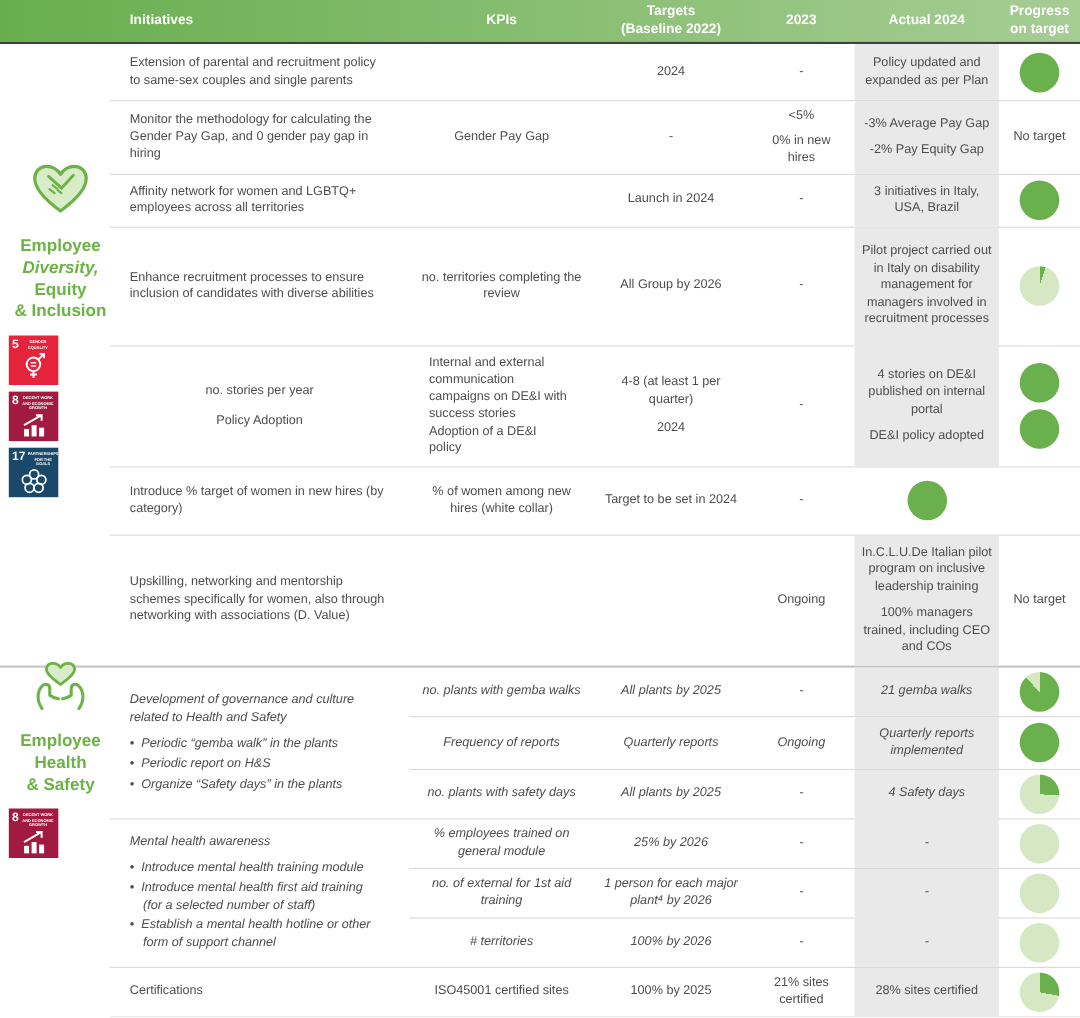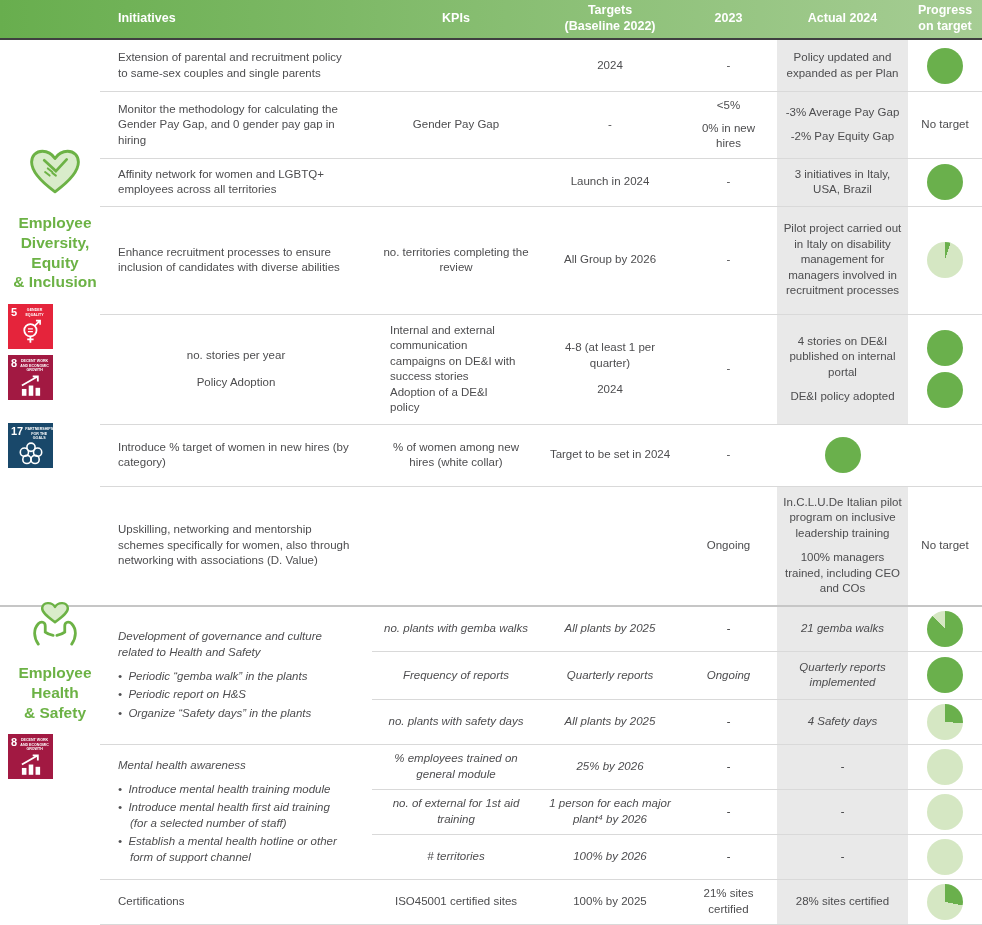--- a/index.html
+++ b/index.html
@@ -72,21 +72,21 @@
   .sr-45{min-height:45px}.sr-43{min-height:43px}.sr-40{min-height:40px}.sr-44{min-height:44px}
   .r-cert{min-height:43px}
 
   .full-divider { width: 982px; border-top: 2px solid var(--section_line); }
 
   
   .sidebar { position: absolute; width: 94px; left: 8px; text-align: center; }
   #sidebar-dei { top: 148px; }
   #sidebar-hs { top: 594px; }
   .sb-title { margin-top: 13px; font-size: 15.5px; font-weight: bold; color: var(--green_text); line-height: 1.28; }
-  .sb-title .ital { }
+  .sb-title .ital { font-style: italic; }
   .sdg-stack { margin-top: 12px; display: flex; flex-direction: column; gap: 6px; }
   .sdg { width: 45px; height: 45px; color: #fff; padding: 3px 3px 2px; display: flex; flex-direction: column; }
   .sdg-top { display: flex; gap: 2px; align-items: flex-start; }
   .sdg-num { font-size: 11px; font-weight: bold; line-height: 1; }
   .sdg-label { font-size: 3.6px; font-weight: bold; line-height: 1.2; text-transform: uppercase; margin-top: 1px; }
   .sdg svg.glyph { display: block; margin: 1px auto 0; }
 </style>
 </head>
 <body>
 
@@ -355,21 +355,21 @@
           <span class="sdg-num">8</span>
           <span class="sdg-label">Decent work and economic growth</span>
         </div>
         <svg class="glyph" width="26" height="26" viewBox="0 0 22 22">
           <rect x="3" y="14" width="4" height="6" fill="#fff"></rect>
           <rect x="9" y="11" width="4" height="9" fill="#fff"></rect>
           <rect x="15" y="13" width="4" height="7" fill="#fff"></rect>
           <path d="M3 11 L16 3.5 M12.5 3 H17 V7.5" fill="none" stroke="#fff" stroke-width="1.6"></path>
         </svg>
       </div>
-      <div class="sdg" style="background: rgb(25, 72, 106); margin-top: 17px;">
+      <div class="sdg" style="background: rgb(25, 72, 106);">
         <div class="sdg-top">
           <span class="sdg-num">17</span>
           <span class="sdg-label">Partnerships for the goals</span>
         </div>
         <svg class="glyph" width="26" height="26" viewBox="0 0 22 22">
           <circle cx="11" cy="5.5" r="3.6" fill="none" stroke="#fff" stroke-width="1.4"></circle>
           <circle cx="5.2" cy="9.8" r="3.6" fill="none" stroke="#fff" stroke-width="1.4"></circle>
           <circle cx="16.8" cy="9.8" r="3.6" fill="none" stroke="#fff" stroke-width="1.4"></circle>
           <circle cx="7.4" cy="16.2" r="3.6" fill="none" stroke="#fff" stroke-width="1.4"></circle>
           <circle cx="14.6" cy="16.2" r="3.6" fill="none" stroke="#fff" stroke-width="1.4"></circle>

